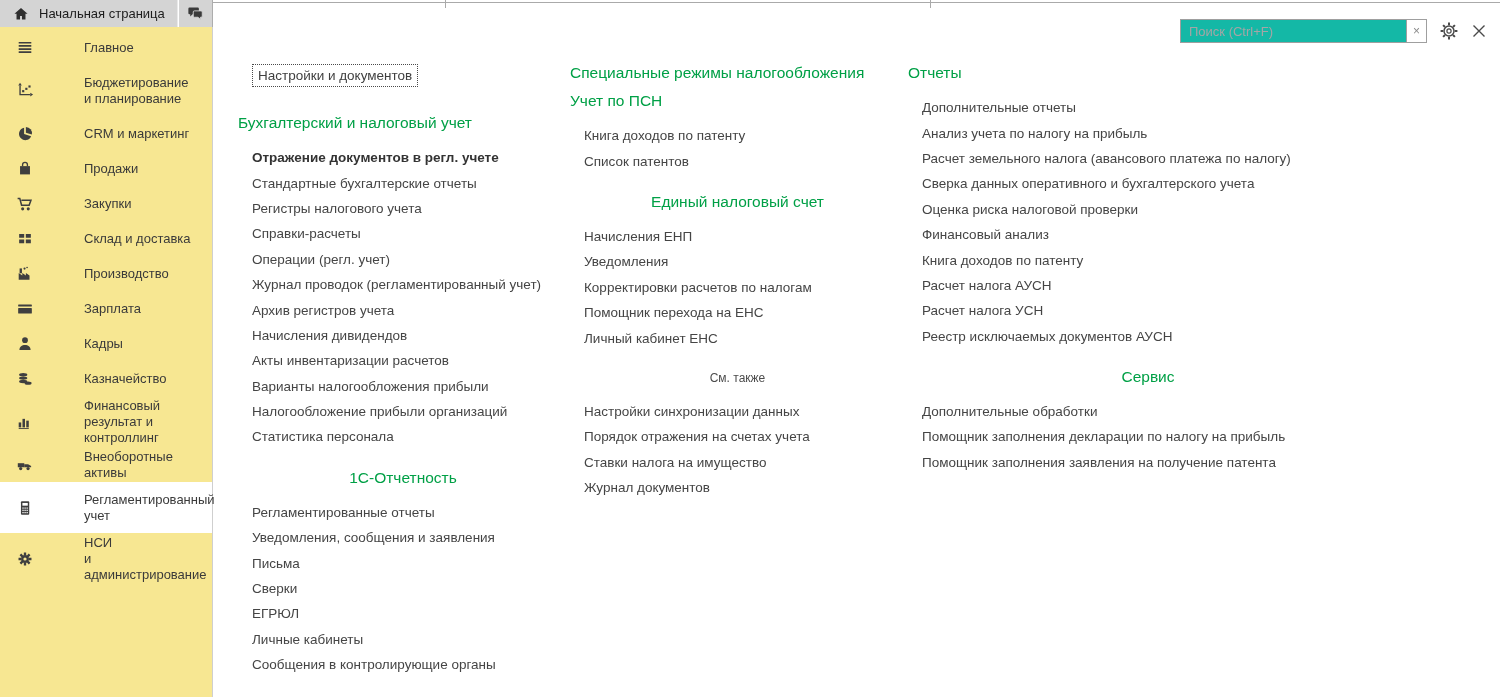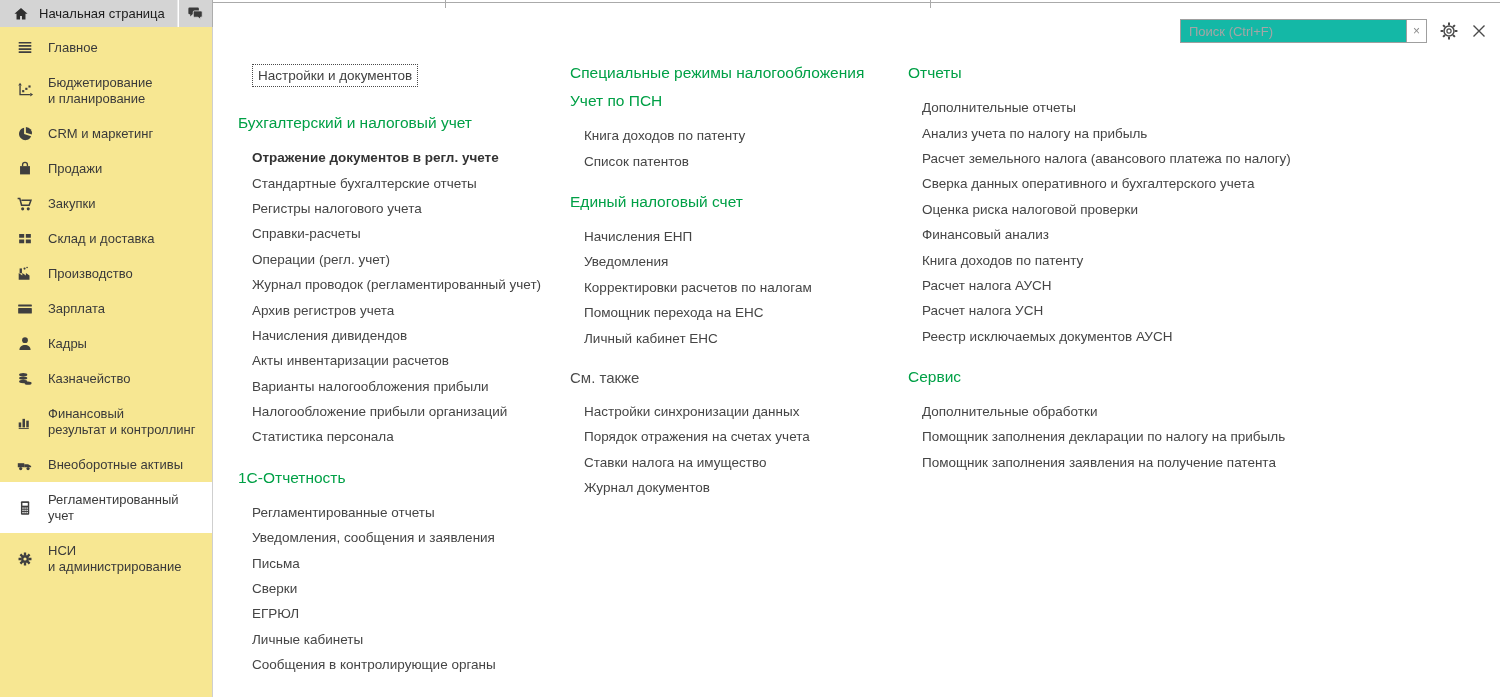--- a/index.html
+++ b/index.html
@@ -42,40 +42,41 @@
   .gear-btn{right:40px;}
   .close-btn{right:10px;}
   
   .sidebar{
     position:absolute;left:0;top:27px;width:213px;height:670px;background:#f7e792;
     box-sizing:border-box;border-right:1px solid #cfcfcf;padding-top:3px;
   }
   .nav-item{
     display:flex;align-items:center;min-height:35px;padding-left:16px;box-sizing:border-box;
     cursor:pointer;
+    gap:36px;
   }
   .nav-item.double{min-height:51px;}
   .nav-item.selected{background:#ffffff;}
   .nav-icon{width:32px;display:flex;align-items:center;flex:0 0 32px;}
   .nav-label{font-size:13px;color:#3a3a3a;line-height:16px;white-space:pre-line;}
   
   .col{position:absolute;top:58px;}
   #col-1{left:238px;width:330px;}
   #col-2{left:570px;width:335px;}
   #col-3{left:908px;width:480px;}
   .focus-wrap{margin:6px 0 0 14px;}
   .settings-link{
     display:inline-block;border:1px dotted #4a4a4a;padding:3px 5px;
     font-size:13.5px;color:#3f3f3f;cursor:pointer;white-space:nowrap;
   }
   .group-header{white-space:nowrap;margin-top:5px;cursor:default;}
   .group-header.green{font-size:15.5px;color:#00a046;line-height:20px;}
-  .group-header.plain{font-size:15px;color:#4c4c4c;line-height:18px;}
+  .group-header.plain{font-size:12px;color:#4c4c4c;line-height:18px;}
   .group-header.after-header{margin-top:8px;}
-  .group-header.after-links{margin-top:18px;}
+  .group-header.after-links{margin-top:18px;text-align:center;}
   .group-header.after-focus{margin-top:26px;}
   .links{margin-top:12px;}
   .link-row{
     height:25.4px;display:flex;align-items:center;padding-left:14px;
     font-size:13.5px;color:#454545;white-space:nowrap;cursor:pointer;
   }
   .link-row.bold{font-weight:bold;color:#333333;}
 </style>
 </head>
 <body>

